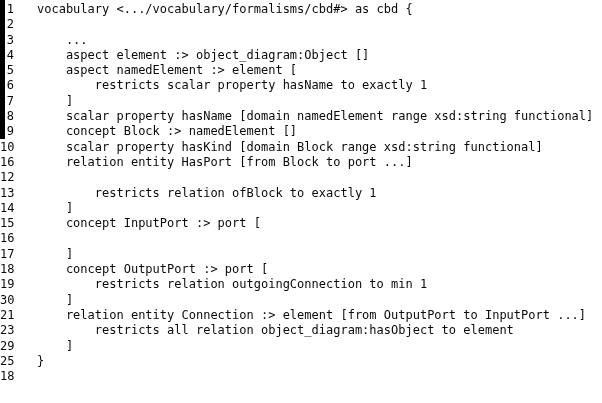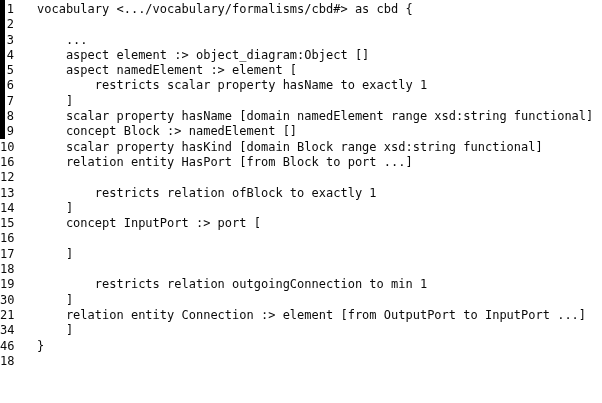--- a/index.html
+++ b/index.html
@@ -132,46 +132,51 @@
     <span class="ln">16</span>
   </div>
 
   <div class="row">
     <span class="ln">17</span>
     <span class="code">    ]</span>
   </div>
 
   <div class="row">
     <span class="ln">18</span>
+    <span class="code">    concept OutputPort :&gt; port [</span>
   </div>
 
   <div class="row">
     <span class="ln">19</span>
     <span class="code">        restricts relation outgoingConnection to min 1</span>
   </div>
 
   <div class="row">
     <span class="ln">30</span>
     <span class="code">    ]</span>
   </div>
 
   <div class="row">
     <span class="ln">21</span>
     <span class="code">    relation entity Connection :&gt; element [from OutputPort to InputPort ...]</span>
   </div>
 
 
+  <div class="row">
+    <span class="ln">23</span>
+    <span class="code">        restricts all relation object_diagram:hasObject to element</span>
+  </div>
 
   <div class="row">
-    <span class="ln">34</span>
+    <span class="ln">29</span>
     <span class="code">    ]</span>
   </div>
 
   <div class="row">
-    <span class="ln">46</span>
+    <span class="ln">25</span>
     <span class="code">}</span>
   </div>
 
   <div class="row">
     <span class="ln">18</span>
     <span class="code"></span>
   </div>
 </div>
 </div>
 

